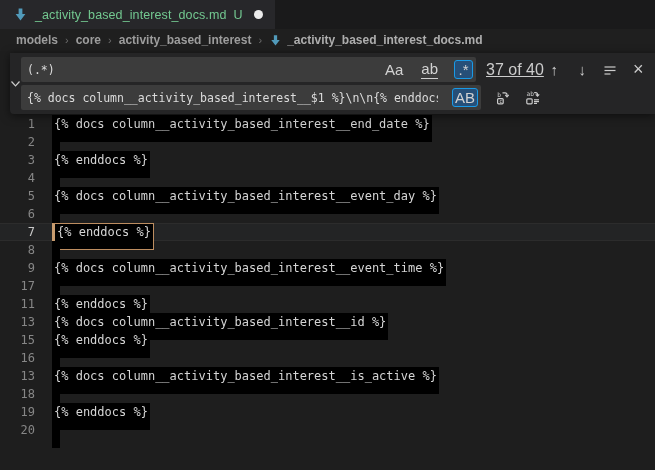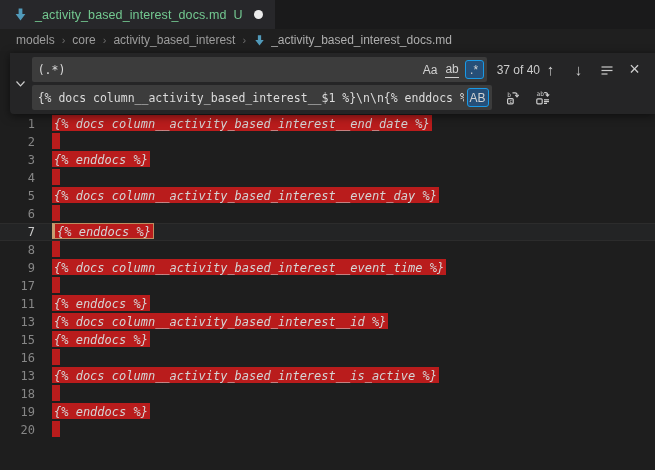--- a/index.html
+++ b/index.html
@@ -16,21 +16,21 @@
     background:#27272a; cursor:pointer;
   }
   .tab-label { color:#73c991; font-size:12.5px; margin-left:7px; letter-spacing:.1px; }
   .tab-git { color:#73c991; font-size:12.5px; margin-left:7px; }
   .tab-dot { width:9px; height:9px; border-radius:50%; background:#ececec; margin-left:11px; }
   
   .breadcrumb {
     position:absolute; top:29px; left:0; right:0; height:22px; background:#1f1f1f;
     display:flex; align-items:center; padding-left:16px; font-size:12px; color:#9d9d9d;
   }
-  .crumb { cursor:pointer; white-space:nowrap; }
+  .crumb { cursor:pointer; white-space:nowrap;font-weight:bold; }
   .crumb-sep { color:#6c6c6c; margin:0 7px; font-size:11px; }
   .crumb-file { display:flex; align-items:center; color:#aeaeae; }
   .crumb-file .label { margin-left:5px; }
   
   .find-widget {
     position:absolute; top:53px; left:10px; right:0; height:61px;
     background:#252526; display:flex;
     box-shadow:0 2px 10px rgba(0,0,0,.55);
     border-radius:0 0 0 4px;
   }
@@ -39,47 +39,47 @@
   .fw-row { display:flex; align-items:center; height:25px; }
   .fw-input {
     background:#3c3c3c; height:25px; border-radius:2px; display:flex; align-items:center;
     padding:0 3px 0 6px; font-family:"DejaVu Sans Mono", monospace; font-size:11.5px; color:#dcdcdc;
     cursor:text;
   }
   .fw-input .value { flex:1; white-space:pre; overflow:hidden; }
   .find-input { width:455px; }
   .replace-input { width:460px; }
   .opt {
-    height:19px; min-width:19px; padding:0 2px; margin-left:3px; border-radius:3px;
+    height:19px; min-width:19px; padding:0 2px; margin-left:14px; border-radius:3px;
     display:flex; align-items:center; justify-content:center;
-    font-family:"Liberation Sans", sans-serif; font-size:12px; color:#d2d2d2; cursor:pointer; flex:none;
+    font-family:"Liberation Sans", sans-serif; font-size:15px; color:#d2d2d2; cursor:pointer; flex:none;
   }
   .opt.active { background:#264f78; border:1px solid #199ae7; }
   .opt.ww .uline { border-bottom:1px solid #cfcfcf; padding-bottom:1px; }
-  .results { margin-left:10px; color:#cccccc; font-size:12px; white-space:nowrap; }
+  .results { margin-left:10px; color:#cccccc; font-size:16px; white-space:nowrap;text-decoration:underline; }
   .fw-actions { margin-left:auto; display:flex; align-items:center; gap:7px; padding-right:2px; }
   .icon-btn {
     width:21px; height:21px; display:flex; align-items:center; justify-content:center;
     color:#cccccc; border-radius:4px; cursor:pointer; font-size:15px;
   }
   .icon-btn.close { font-size:18px; }
   .replace-actions { margin-left:11px; display:flex; gap:9px; }
   svg .st { stroke:#cccccc; fill:none; stroke-width:1.2; }
   
   .editor {
     position:absolute; top:51px; left:0; right:0; bottom:0;
     font-family:"DejaVu Sans Mono", monospace; font-size:12px; line-height:18px;
   }
   .code-lines { position:absolute; top:64px; left:0; right:0; }
   .code-row { display:flex; height:18px; cursor:text; }
   .code-row.current { background:#232425; box-shadow:inset 0 1px 0 #2c2c2c, inset 0 -1px 0 #2c2c2c; }
   .gutter { width:35px; flex:none; text-align:right; color:#878787; }
   .code-row.current .gutter { color:#c8c8c8; }
   .code-content { flex:1; padding-left:17px; white-space:pre; color:#d5d5d5; }
-  .match { display:inline-block; height:16px; background:#b91c1c; padding:0 2px;font-style:italic; }
+  .match { display:inline-block; height:27px; background:#000000; padding:0 2px; }
   .match.sliver { width:8px; padding:0; }
   .match.current-match { border:1px solid #bd8d60; border-left:3px solid #c89c6f; line-height:16px; }
 </style>
 </head>
 <body>
 
 <div class="app">
 
   <div class="editor">
     <div class="code-lines">

